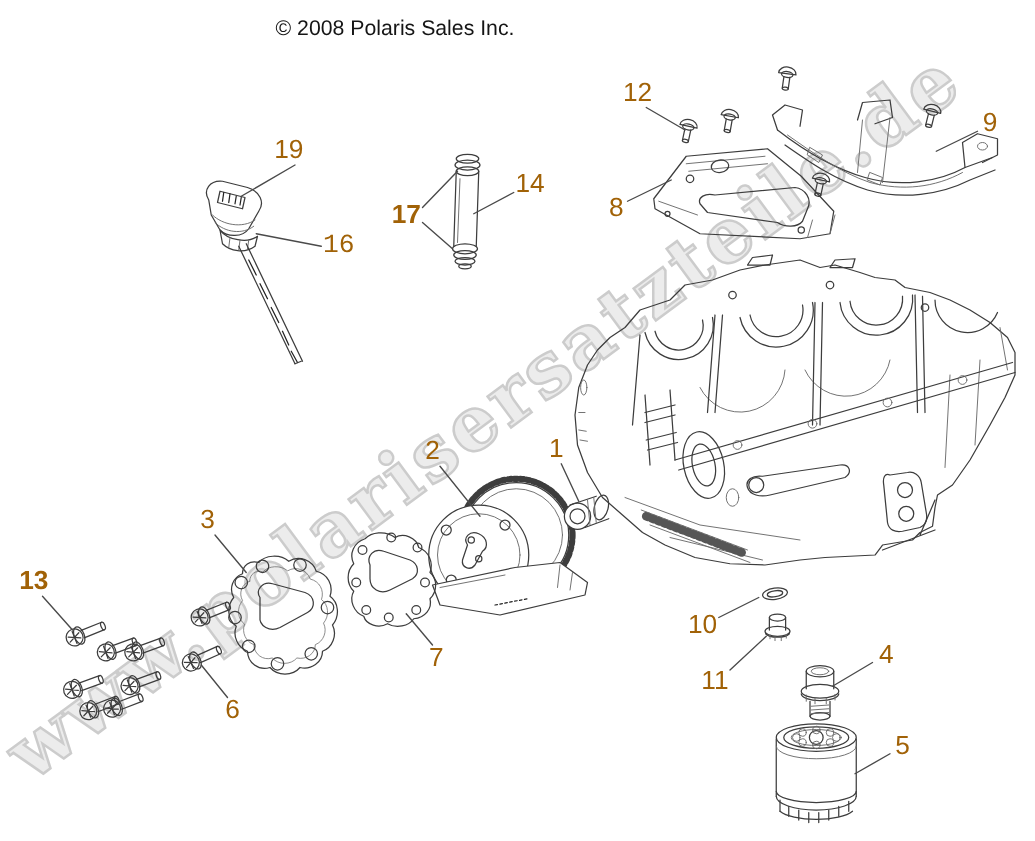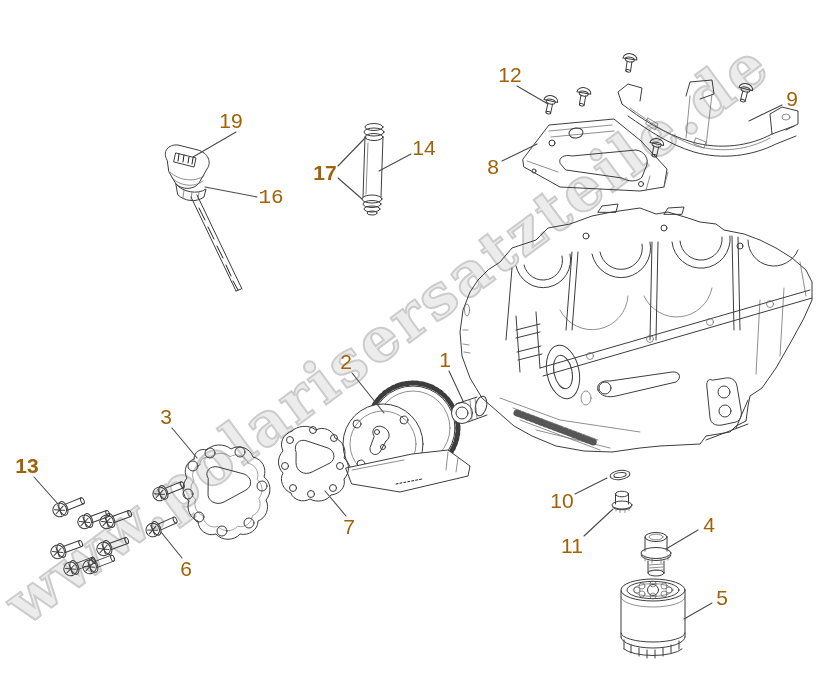--- a/index.html
+++ b/index.html
@@ -334,13 +334,14 @@
       <div class="callout" style="left: 562px; top: 500px; text-align: right;">10</div>
       <div class="callout" style="left: 572px; top: 545px;">11</div>
       <div class="callout" style="left: 510px; top: 74px;">12</div>
       <div class="callout" style="left: 27px; top: 465px; font-weight: bold;">13</div>
       <div class="callout" style="left: 424px; top: 147px;">14</div>
       <div class="callout" style="left: 231px; top: 120px;">19</div>
       <div class="callout" style="left: 271px; top: 197px; font-family: Liberation Mono, monospace;">16</div>
       <div class="callout" style="left: 325px; top: 172px; font-weight: bold;">17</div>
     </div>
 
+  <div class="copyright">© 2008 Polaris Sales Inc.</div>
 </div>
 
 </body></html>

